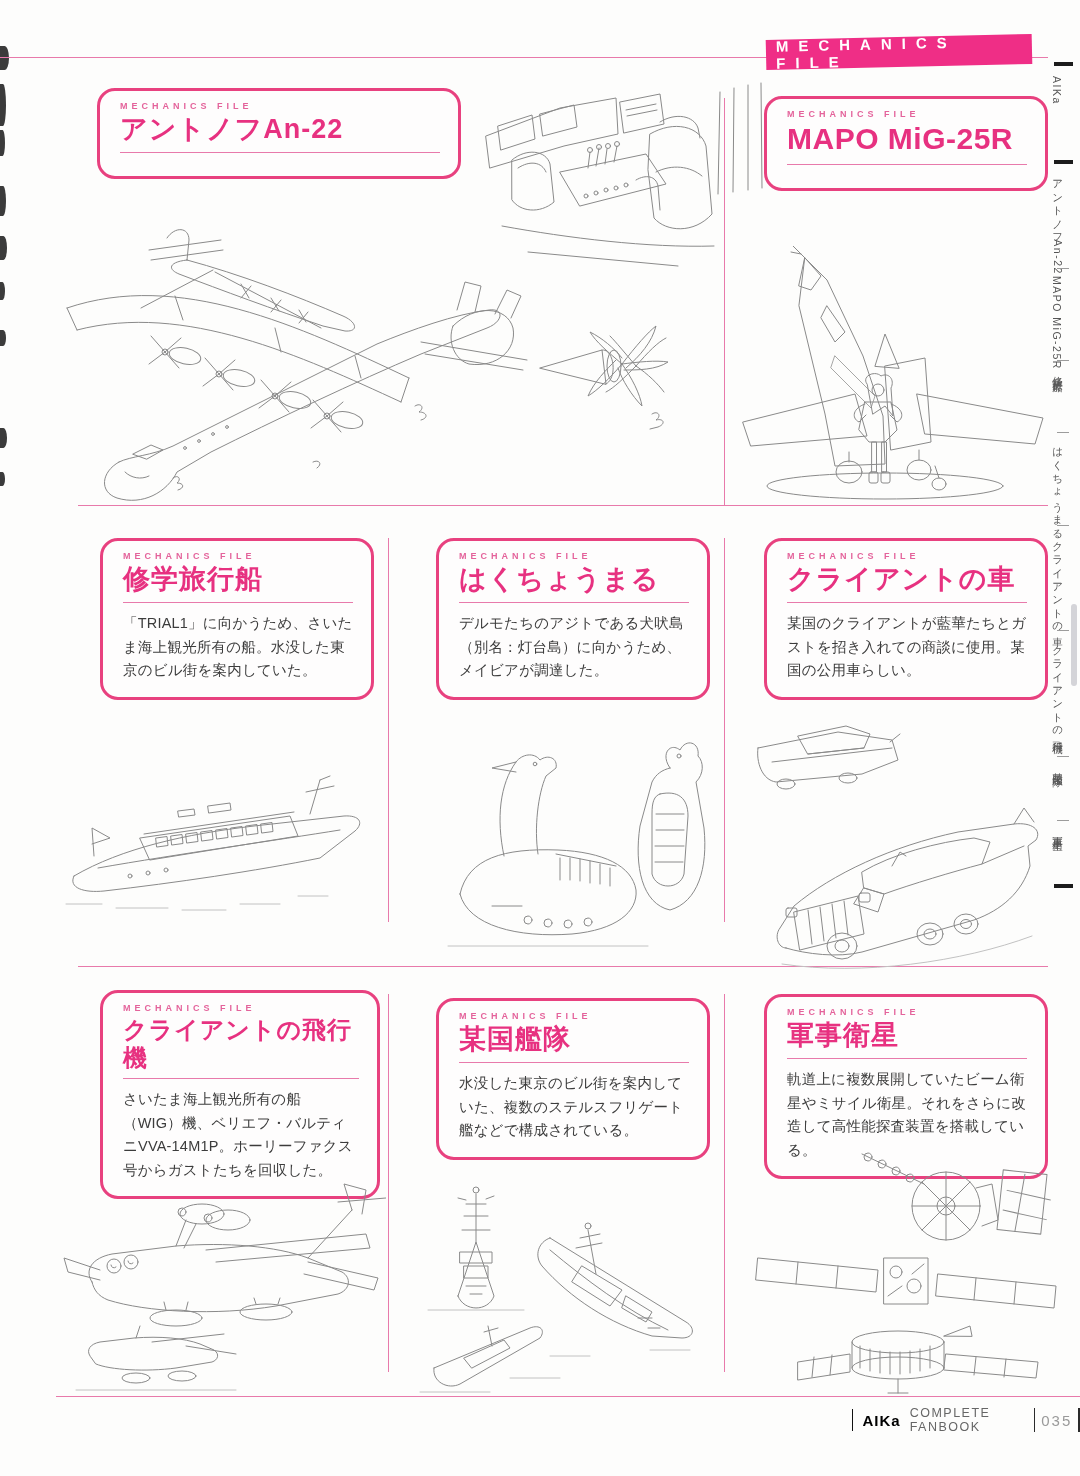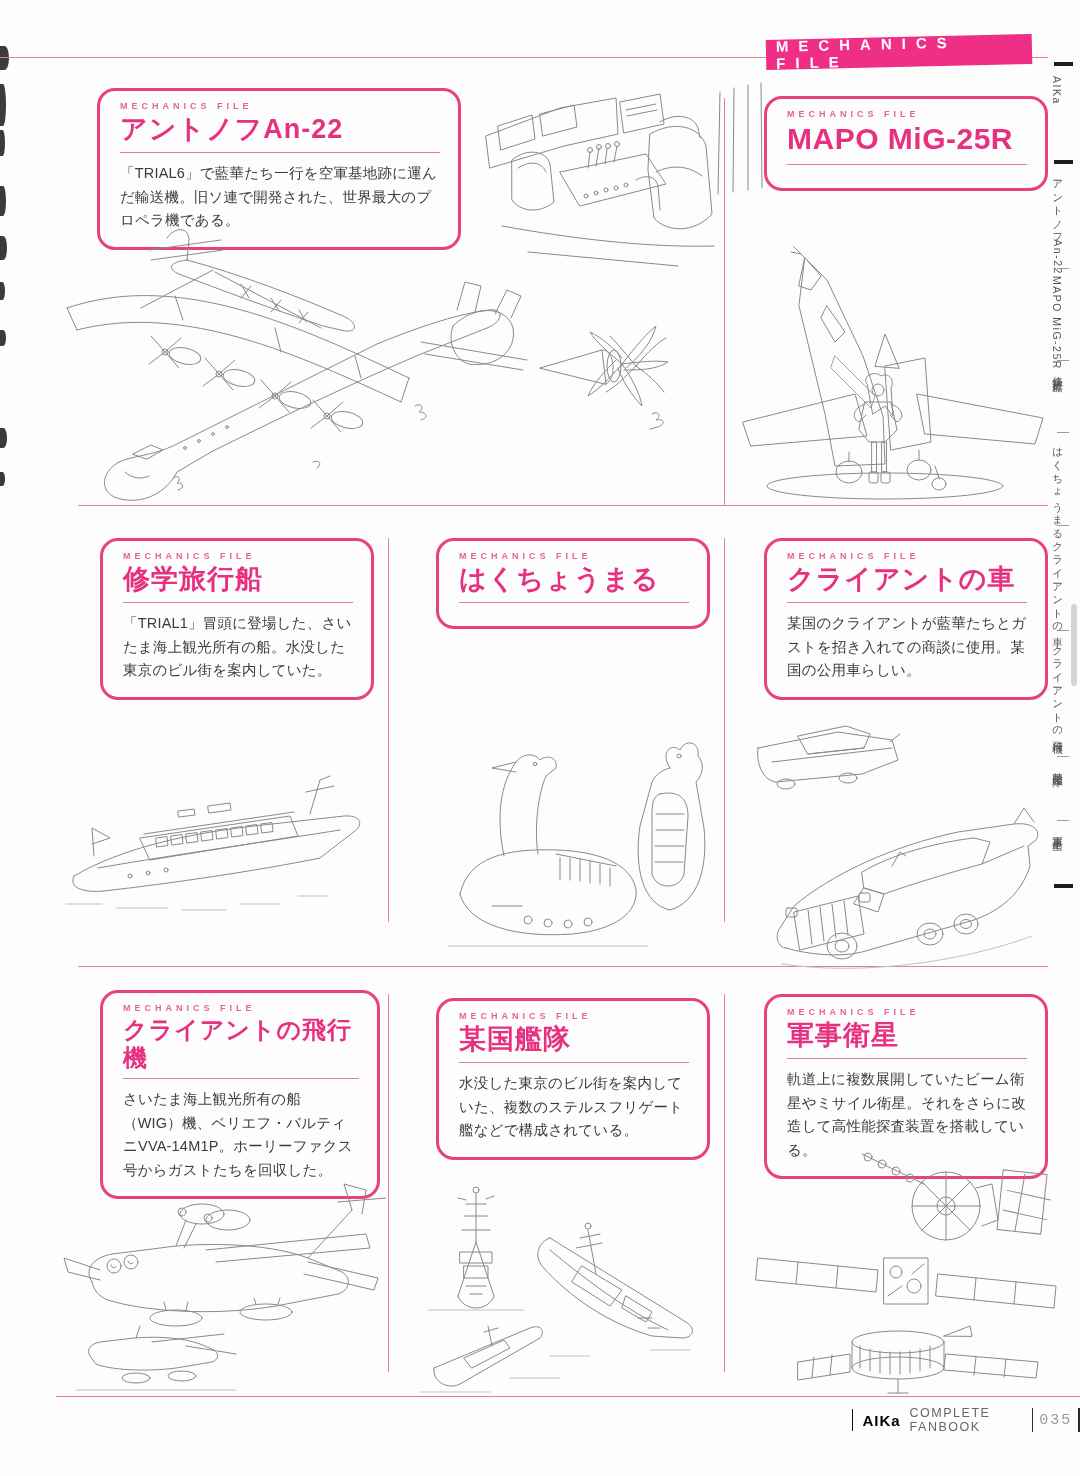--- a/index.html
+++ b/index.html
@@ -29,21 +29,21 @@
       font-size:10.5px;color:#555;letter-spacing:1.5px;}
   .sb-bar{position:absolute;left:1054px;width:19px;height:4px;background:#1c1c1c;}
   .sb-tick{position:absolute;left:1057px;width:12px;height:1px;background:#9c9c9c;}
   .edge-strip{position:absolute;left:1071px;top:604px;width:6px;height:82px;background:#d4d4d8;border-radius:3px;}
   
   .footer{position:absolute;top:1406px;left:852px;display:flex;align-items:center;height:28px;}
   .f-bar{width:2.5px;height:22px;background:#111;margin:0 9px 0 0;}
   .f-brand{font-size:15px;font-weight:bold;color:#000;letter-spacing:1px;margin-right:9px;}
   .f-suffix{font-size:12.5px;color:#666;letter-spacing:1.5px;margin-right:34px;}
   .f-bar2{width:3px;height:24px;background:#2b2b2b;}
-  .f-num{font-size:15px;color:#9a9a9a;letter-spacing:2px;margin:0 6px;font-family:Liberation Mono, monospace;}
+  .f-num{font-size:15px;color:#9a9a9a;letter-spacing:2px;margin:0 6px;}
   
   .blob{position:absolute;left:0;background:#3b3b3b;border-radius:0 60% 60% 0;}
 </style>
 </head>
 <body>
 
 <div class="page">
 
   <div class="blob" style="top:46px;width:9px;height:24px;"></div>
   <div class="blob" style="top:84px;width:6px;height:42px;"></div>
@@ -64,40 +64,40 @@
   <div class="vrule" style="left:388px;top:994px;height:378px;"></div>
   <div class="vrule" style="left:724px;top:994px;height:378px;"></div>
   <div class="hrule" style="left:56px;top:1396px;width:1024px;"></div>
 
   <div class="banner">MECHANICS FILE</div>
 
   <section class="info-box" style="left:97px;top:88px;width:364px;">
     <div class="mf-label">MECHANICS FILE</div>
     <h2 class="mf-title">アントノフAn-22</h2>
     <div class="mf-rule"></div>
-    <p class="mf-body">「TRIAL6」で藍華たち一行を空軍基地跡に運んだ輸送機。旧ソ連で開発された、世界最大のプロペラ機である。</p>
   </section>
 
   <section class="info-box" style="left:764px;top:96px;width:284px;">
     <div class="mf-label">MECHANICS FILE</div>
     <h2 class="mf-title latin">MAPO MiG-25R</h2>
     <div class="mf-rule"></div>
   </section>
 
   <section class="info-box" style="left:100px;top:538px;width:274px;">
     <div class="mf-label">MECHANICS FILE</div>
     <h2 class="mf-title">修学旅行船</h2>
     <div class="mf-rule"></div>
-    <p class="mf-body">「TRIAL1」冒頭に登場した、さいたま海上観光所有の船。水没した東京のビル街を案内していた。</p>
+    <p class="mf-body">「TRIAL1」に向かうため、さいたま海上観光所有の船。水没した東京のビル街を案内していた。</p>
   </section>
 
   <section class="info-box" style="left:436px;top:538px;width:274px;">
     <div class="mf-label">MECHANICS FILE</div>
     <h2 class="mf-title">はくちょうまる</h2>
     <div class="mf-rule"></div>
+    <p class="mf-body">デルモたちのアジトである犬吠島（別名：灯台島）に向かうため、メイビアが調達した。</p>
   </section>
 
   <section class="info-box" style="left:764px;top:538px;width:284px;">
     <div class="mf-label">MECHANICS FILE</div>
     <h2 class="mf-title">クライアントの車</h2>
     <div class="mf-rule"></div>
     <p class="mf-body">某国のクライアントが藍華たちとガストを招き入れての商談に使用。某国の公用車らしい。</p>
   </section>
 
   <section class="info-box" style="left:100px;top:990px;width:280px;">

